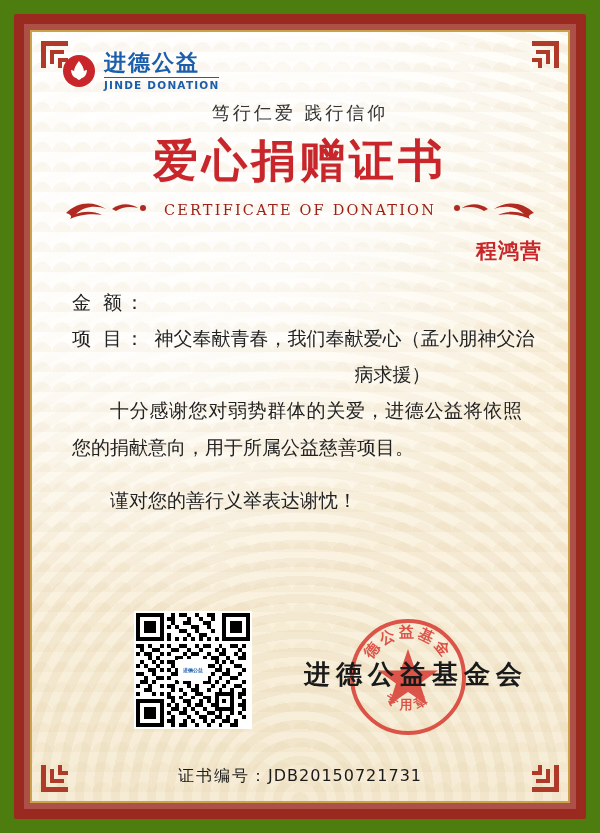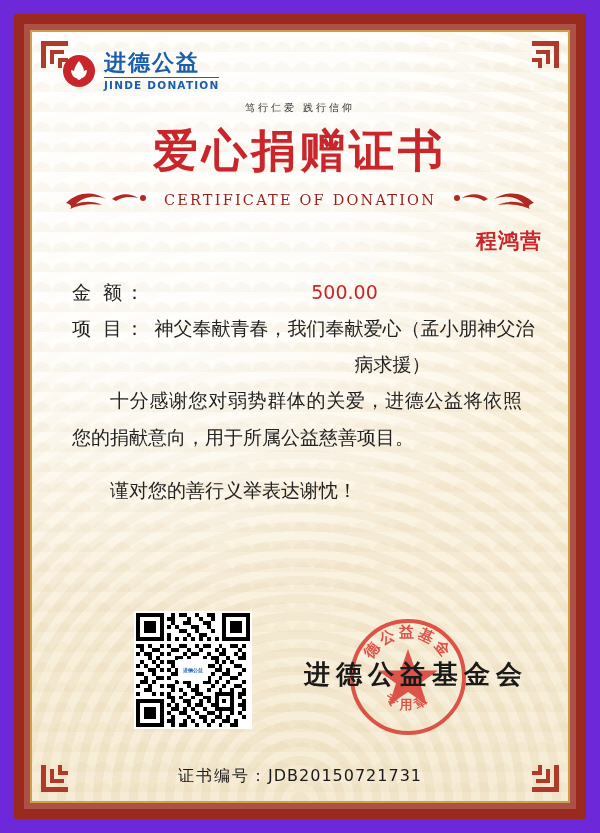--- a/index.html
+++ b/index.html
@@ -13,21 +13,21 @@
     font-family: "DejaVu Sans", "Liberation Sans", sans-serif;
     overflow: hidden;
   }
 
   
   .certificate {
     position: relative;
     width: 600px;
     height: 833px;
     box-sizing: border-box;
-    background: #6d28d9;
+    background: #4d7c0f;
     padding: 14px;
   }
   .border-outer {
     position: absolute;
     left: 14px;
     top: 14px;
     right: 14px;
     bottom: 14px;
     border: 10px solid #9a2a20;
     border-radius: 2px;
@@ -118,21 +118,21 @@
     letter-spacing: 1.2px;
     font-weight: bold;
     border-top: 1px solid #1b5eab;
     padding-top: 2px;
   }
 
   
   .slogan {
     text-align: center;
     color: #333333;
-    font-size: 10px;
+    font-size: 18px;
     letter-spacing: 3px;
     margin-top: 10px;
   }
   .main-title {
     text-align: center;
     color: #c8262a;
     font-size: 45px;
     font-weight: bold;
     letter-spacing: 4px;
     margin-top: 6px;
@@ -367,21 +367,20 @@
             </g>
           </svg>
         </div>
       </div>
 
       <div class="recipient">程鸿营</div>
 
       <div class="fields">
         <div class="field-row">
           <span class="field-label">金 额：</span>
-          <span class="field-value amount">500.00</span>
         </div>
         <div class="field-row">
           <span class="field-label">项 目：</span>
           <span class="field-value">
             <span class="project-value">神父奉献青春，我们奉献爱心（孟小朋神父治</span>
             <span class="project-second-line">病求援）</span>
           </span>
         </div>
       </div>
 

